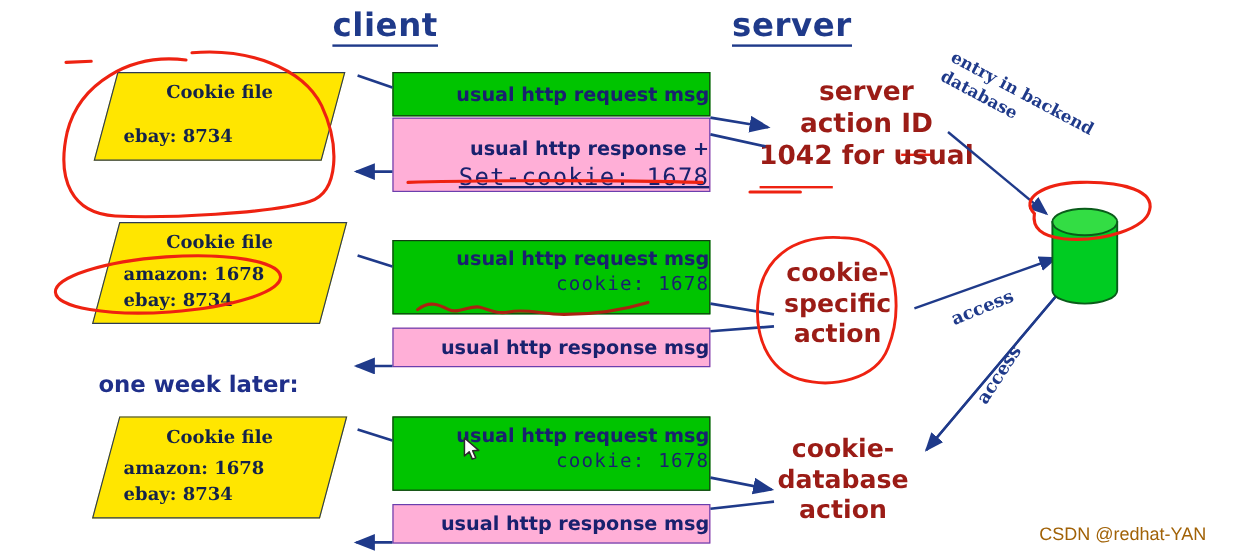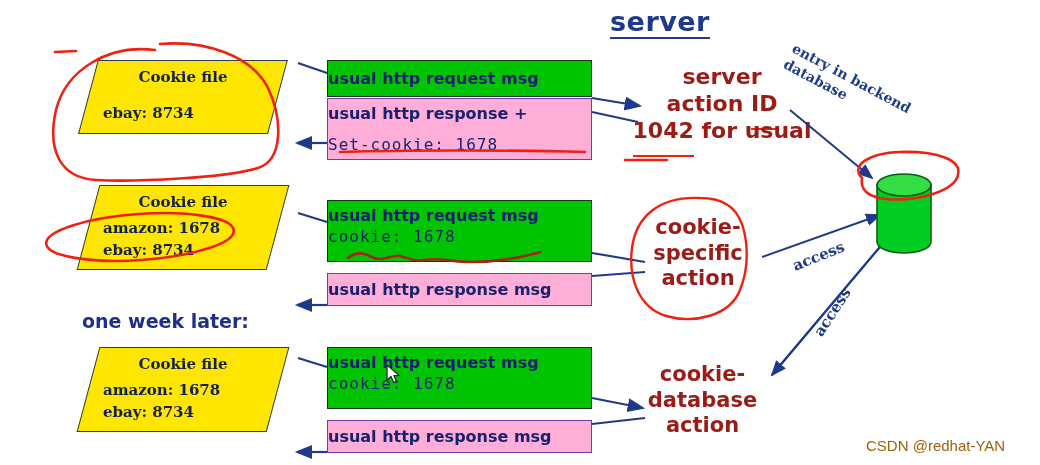--- a/index.html
+++ b/index.html
@@ -50,21 +50,21 @@
   }
   .cookie-title { text-align: center; margin-bottom: 4px; }
   .cookie-row { text-align: left; padding-left: 4px; }
 
   
   .msgbox {
     box-sizing: border-box;
     font-family: "DejaVu Sans", sans-serif;
     font-weight: 600;
     color: #1f2f8a;
-    text-align: left;
+    text-align: right;
     line-height: 1.25;
   }
   .msg-green {
     background: #00c400;
     border: 1.5px solid #123a12;
     color: #19216e;
   }
   .msg-pink {
     background: #ffafd7;
     border: 1.5px solid #6a3fae;
@@ -118,20 +118,21 @@
     height: 465px;
     pointer-events: none;
   }
   .cursor { position:absolute; }
 </style>
 </head>
 <body>
 
 <div id="canvas">
 
+  <div class="abs col-head" style="left:277px; top:8px;">client</div>
   <div class="abs col-head" style="left:610px; top:8px;">server</div>
 
   <div class="abs cookie-file" style="left:88px; top:60px;">
     <div class="cookie-inner">
       <div class="cookie-title">Cookie file</div>
       <div class="cookie-row" style="margin-top:14px;">ebay: 8734</div>
     </div>
   </div>
 
   <div class="abs cookie-file" style="left:88px; top:185px;">
@@ -147,23 +148,23 @@
   <div class="abs cookie-file" style="left:88px; top:347px;">
     <div class="cookie-inner">
       <div class="cookie-title">Cookie file</div>
       <div class="cookie-row">amazon: 1678</div>
       <div class="cookie-row">ebay: 8734</div>
     </div>
   </div>
 
   <div class="abs msgbox msg-green" style="left:327px; top:60px; width:265px; height:37px; padding-top:8px; font-size:16px;">usual http request msg</div>
 
-  <div class="abs msgbox msg-pink" style="left:327px; top:98px; width:265px; height:62px; padding-top:5px;">
+  <div class="abs msgbox msg-pink" style="left:327px; top:98px; width:265px; height:62px; padding-top:15px;">
     <div style="font-size:16px;">usual http response +</div>
-    <div class="mono" style="font-size:16px; margin-top:11px;">Set-cookie: 1678</div>
+    <div class="mono" style="font-size:20px; margin-top:1px;text-decoration:underline;">Set-cookie: 1678</div>
   </div>
 
   <div class="abs msgbox msg-green" style="left:327px; top:200px; width:265px; height:62px; padding-top:5px;">
     <div style="font-size:16px;">usual http request msg</div>
     <div class="mono" style="font-size:16px; margin-top:1px;">cookie: 1678</div>
   </div>
 
   <div class="abs msgbox msg-pink" style="left:327px; top:273px; width:265px; height:33px; padding-top:6px; font-size:16px;">usual http response msg</div>
 
   <div class="abs msgbox msg-green" style="left:327px; top:347px; width:265px; height:62px; padding-top:5px;">

